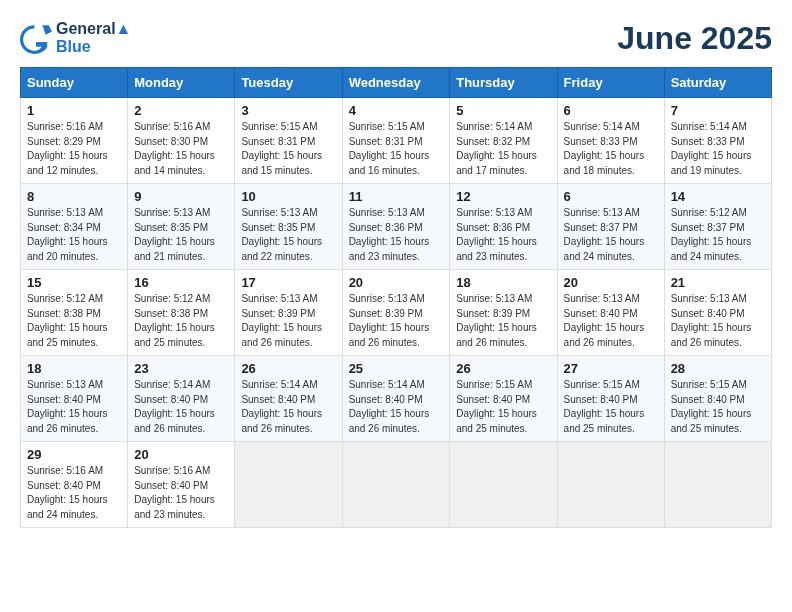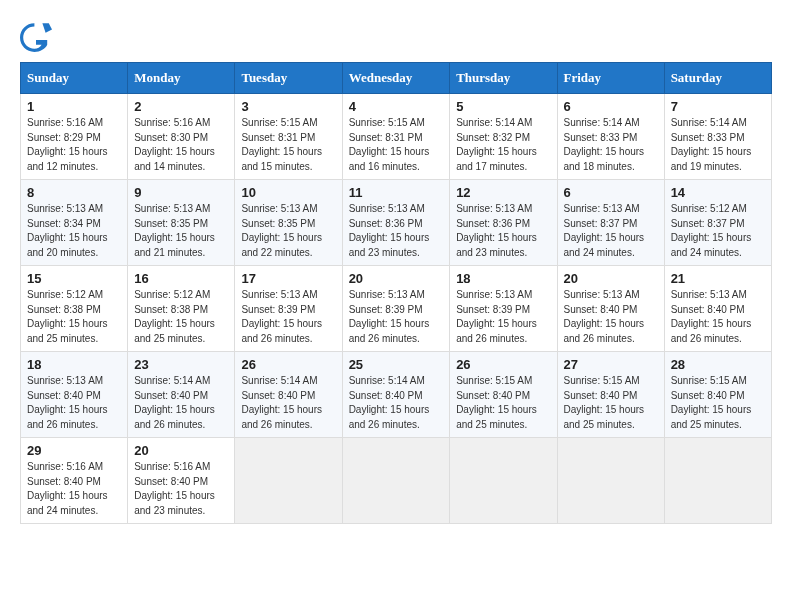--- a/index.html
+++ b/index.html
@@ -43,21 +43,20 @@
       border: 1px solid #ccc;
     }
     .calendar th {
       background-color: #2176c7;
       color: #fff;
       font-size: 13px;
       font-weight: bold;
       padding: 7px 6px;
       text-align: left;
       border: 1px solid #1a5fa3;
-      font-family: Liberation Serif, serif;
     }
     .calendar td {
       vertical-align: top;
       padding: 5px 6px;
       border: 1px solid #ddd;
       font-size: 10.5px;
       color: #333;
       width: 108px;
       min-height: 80px;
       background: #fff;
@@ -81,22 +80,27 @@
   </style>
 </head>
 <body>
 
 <div class="header">
   <div class="logo">
     <svg class="logo-icon" viewBox="0 0 40 40" xmlns="http://www.w3.org/2000/svg">
       <path d="M18 8 C10 8 4 14 4 22 C4 30 10 36 18 36 C22 36 25 34 27 31 L20 31 L20 25 L34 25 L34 31 C32 36 25 40 18 40 C8 40 0 32 0 22 C0 12 8 4 18 4 L18 8 Z" fill="#2176c7"></path>
       <path d="M28 4 L36 4 L40 12 L32 16 Z" fill="#2176c7"></path>
     </svg>
+    <div>
+      <div style="font-size:16px; font-weight:bold; color:#1a3a5c;">General<span style="color:#2176c7;">▲</span></div>
+      <div style="font-size:16px; font-weight:bold; color:#2176c7;">Blue</div>
+    </div>
   </div>
   <div class="title-section">
+    <div class="month-title">June 2025</div>
   </div>
 </div>
 
 <table class="calendar">
   <thead>
     <tr>
       <th>Sunday</th>
       <th>Monday</th>
       <th>Tuesday</th>
       <th>Wednesday</th>

